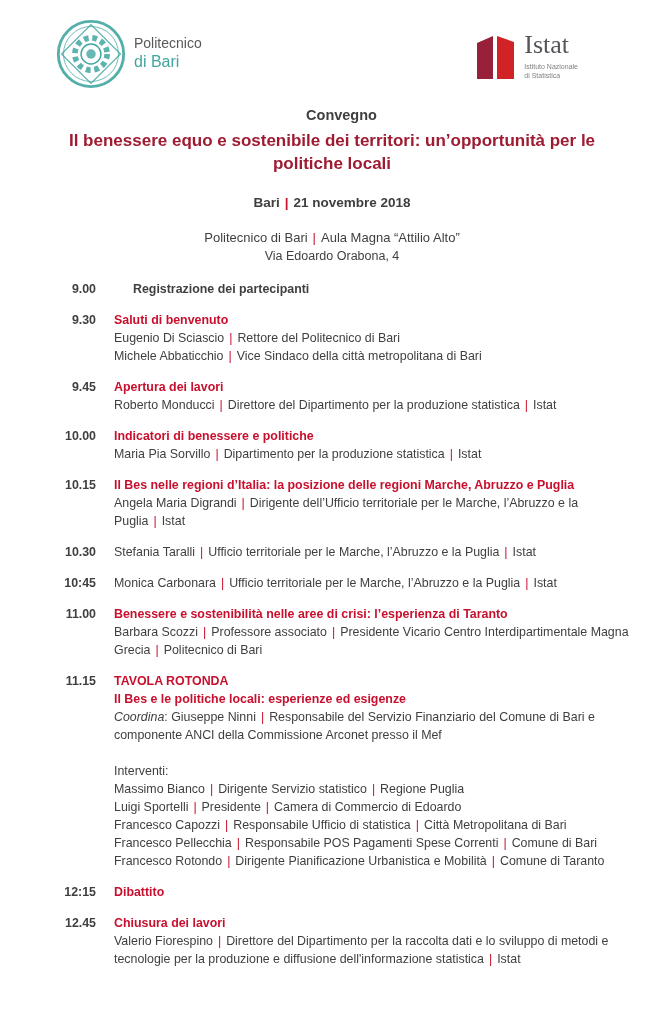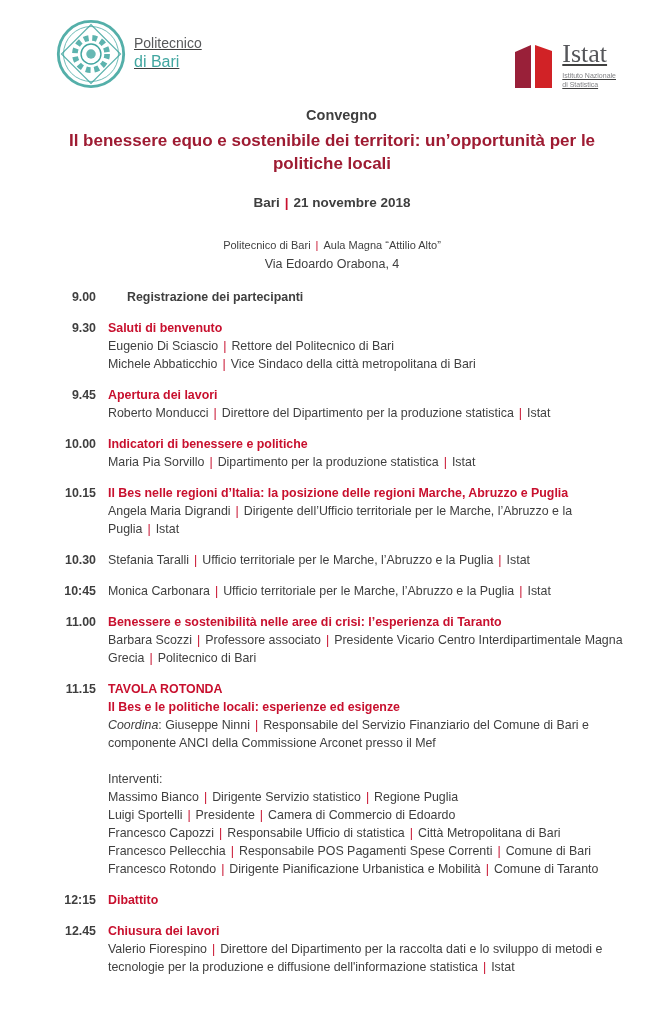--- a/index.html
+++ b/index.html
@@ -5,44 +5,44 @@
   :root{
     --red:#C8102E; --maroon:#9E1B32; --dark:#3F3F3F; --teal:#41A6A0;
     --istat-dark:#992039; --istat-bright:#D12226;
   }
   *{box-sizing:border-box;}
   html,body{margin:0;padding:0;background:#ffffff;}
   body{font-family:"Liberation Sans",sans-serif;color:var(--dark);}
   .page{width:664px;height:1030px;background:#fff;overflow:hidden;position:relative;}
 
   
-  .logos{display:flex;justify-content:space-between;align-items:flex-end;padding:18px 48px 0 55px;text-decoration:underline;}
+  .logos{display:flex;justify-content:space-between;align-items:center;padding:18px 86px 0 55px;}
   .poliba{display:flex;align-items:center;gap:7px;}
   .poliba-seal{width:72px;height:72px;flex:none;}
   .poliba-text{display:flex;flex-direction:column;}
   .poliba-name{color:#58595B;font-size:14px;line-height:15px;}
   .poliba-city{color:var(--teal);font-size:16px;line-height:21px;font-weight:500;}
   .istat{display:flex;gap:9px;margin-top:6px;}
   .istat-marks{flex:none;}
   .istat-name{font-family:"Liberation Serif",serif;font-size:26px;line-height:24px;color:#55565A;}
   .istat-sub{font-size:7px;line-height:9px;color:#808184;margin-top:5px;}
 
   
   .title-block{text-align:center;margin-top:16px;}
   .kicker{font-size:14.5px;font-weight:bold;color:var(--dark);line-height:18px;padding-left:19px;}
   .main-title{font-size:17px;font-weight:bold;color:var(--maroon);line-height:23px;max-width:592px;margin:5px auto 0;}
   .date-line{font-size:13.5px;font-weight:bold;color:var(--dark);margin-top:19px;line-height:18px;}
-  .venue-line{font-size:11px;margin-top:24px;line-height:19px;}
+  .venue-line{font-size:13px;margin-top:16px;line-height:19px;}
   .venue-address{font-size:12.5px;line-height:19px;}
   .pipe{color:var(--red);margin:0 5px;}
 
   
   .agenda{margin-top:14px;padding:0 28px 0 38px;}
   .agenda-item{display:flex;margin-bottom:13px;}
-  .agenda-time{flex:none;width:58px;text-align:right;font-weight:bold;font-size:12.4px;line-height:18px;margin-right:12px;}
+  .agenda-time{flex:none;width:58px;text-align:right;font-weight:bold;font-size:12.4px;line-height:18px;margin-right:18px;}
   .item-body{flex:1;font-size:12.4px;line-height:18px;max-width:530px;}
   .item-title{font-weight:bold;}
   .item-title.red{color:var(--red);}
   .item-title.dark{color:var(--dark);padding-left:19px;}
   .item-line{color:var(--dark);}
   .gap-line{height:18px;}
   .italic{font-style:italic;}
 </style>
 </head>
 <body>

